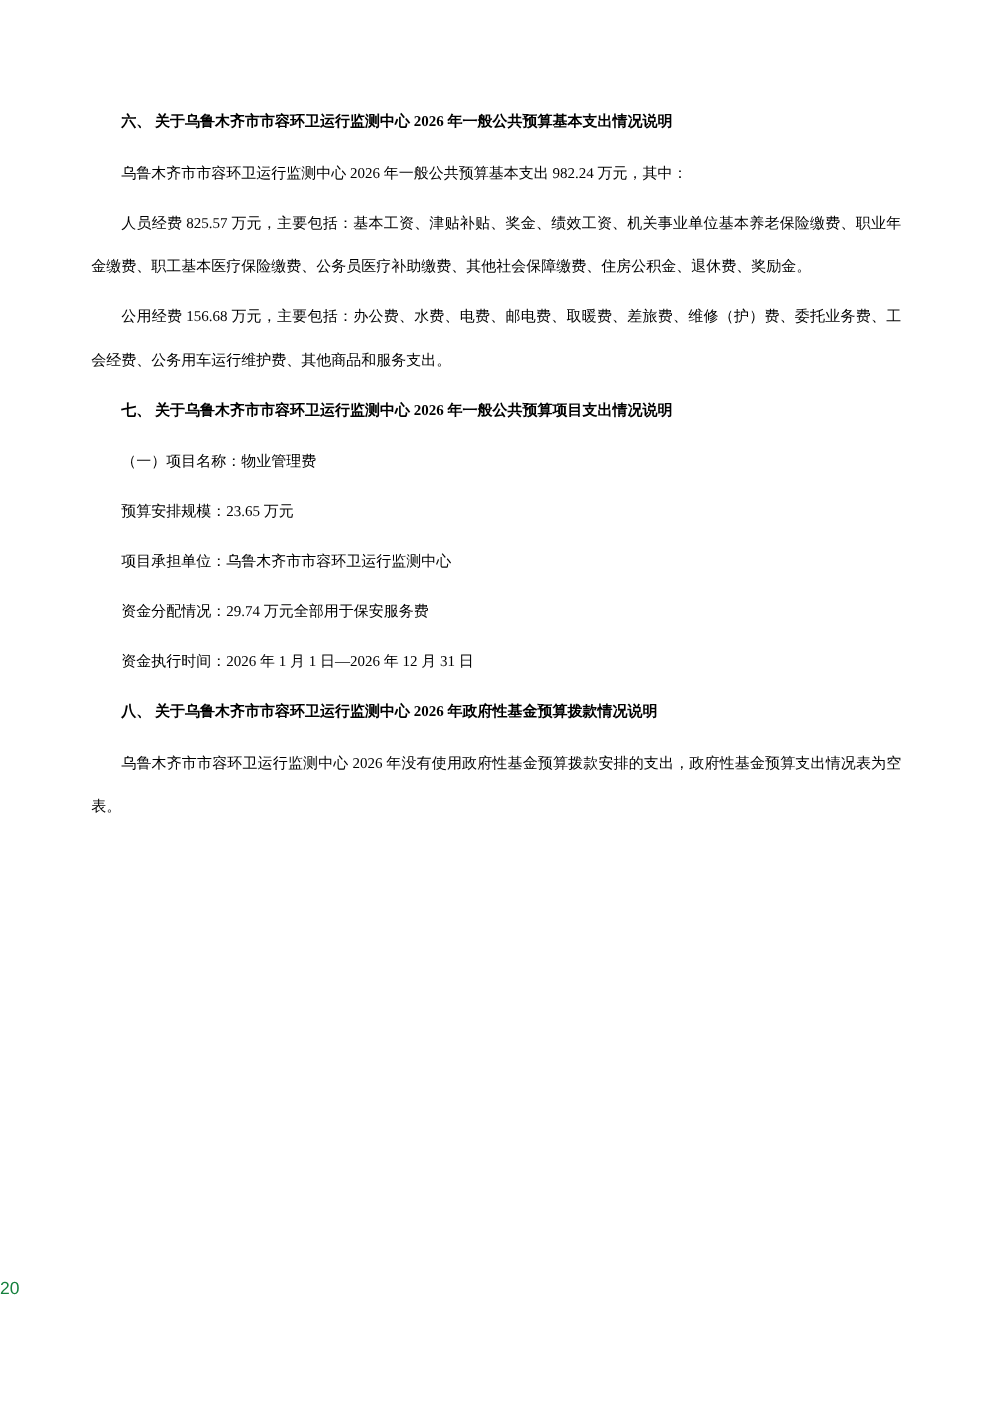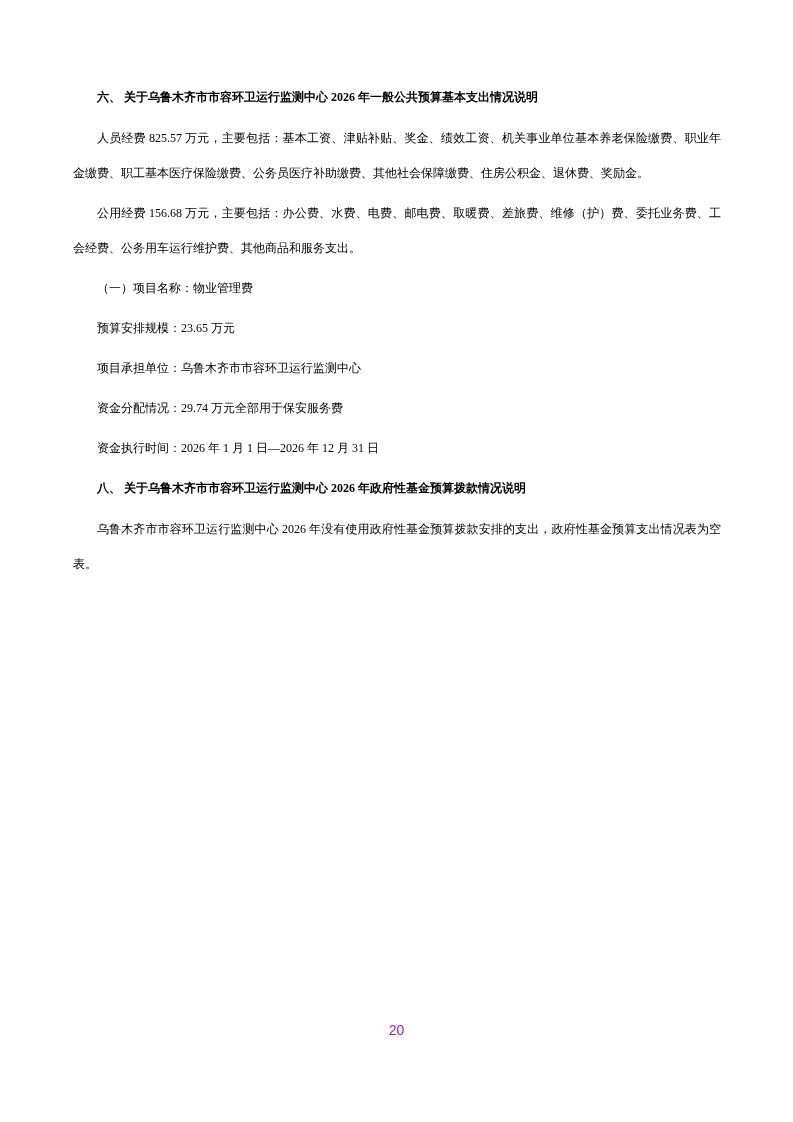--- a/index.html
+++ b/index.html
@@ -32,34 +32,36 @@
   }
   .block.heading {
     font-weight: bold;
     margin-bottom: 6px;
   }
   .page-number {
     position: absolute;
     left: 0;
     right: 0;
     top: 1022px;
-    text-align: center;
+    text-align: left;
     font-size: 14px;
     font-family: "Liberation Sans", "DejaVu Sans", sans-serif;
-    color: #a21caf;
+    color: #15803d;
   }
 </style>
 </head>
 <body>
 
 <div class="page">
   <div class="content">
     <p class="block heading">六、 关于乌鲁木齐市市容环卫运行监测中心 2026 年一般公共预算基本支出情况说明</p>
+    <p class="block paragraph">乌鲁木齐市市容环卫运行监测中心 2026 年一般公共预算基本支出 982.24 万元，其中：</p>
     <p class="block paragraph">人员经费 825.57 万元，主要包括：基本工资、津贴补贴、奖金、绩效工资、机关事业单位基本养老保险缴费、职业年金缴费、职工基本医疗保险缴费、公务员医疗补助缴费、其他社会保障缴费、住房公积金、退休费、奖励金。</p>
     <p class="block paragraph">公用经费 156.68 万元，主要包括：办公费、水费、电费、邮电费、取暖费、差旅费、维修（护）费、委托业务费、工会经费、公务用车运行维护费、其他商品和服务支出。</p>
+    <p class="block heading">七、 关于乌鲁木齐市市容环卫运行监测中心 2026 年一般公共预算项目支出情况说明</p>
     <p class="block paragraph">（一）项目名称：物业管理费</p>
     <p class="block paragraph">预算安排规模：23.65 万元</p>
     <p class="block paragraph">项目承担单位：乌鲁木齐市市容环卫运行监测中心</p>
     <p class="block paragraph">资金分配情况：29.74 万元全部用于保安服务费</p>
     <p class="block paragraph">资金执行时间：2026 年 1 月 1 日—2026 年 12 月 31 日</p>
     <p class="block heading">八、 关于乌鲁木齐市市容环卫运行监测中心 2026 年政府性基金预算拨款情况说明</p>
     <p class="block paragraph">乌鲁木齐市市容环卫运行监测中心 2026 年没有使用政府性基金预算拨款安排的支出，政府性基金预算支出情况表为空表。</p>
   </div>
   <div class="page-number">20</div>
 </div>

